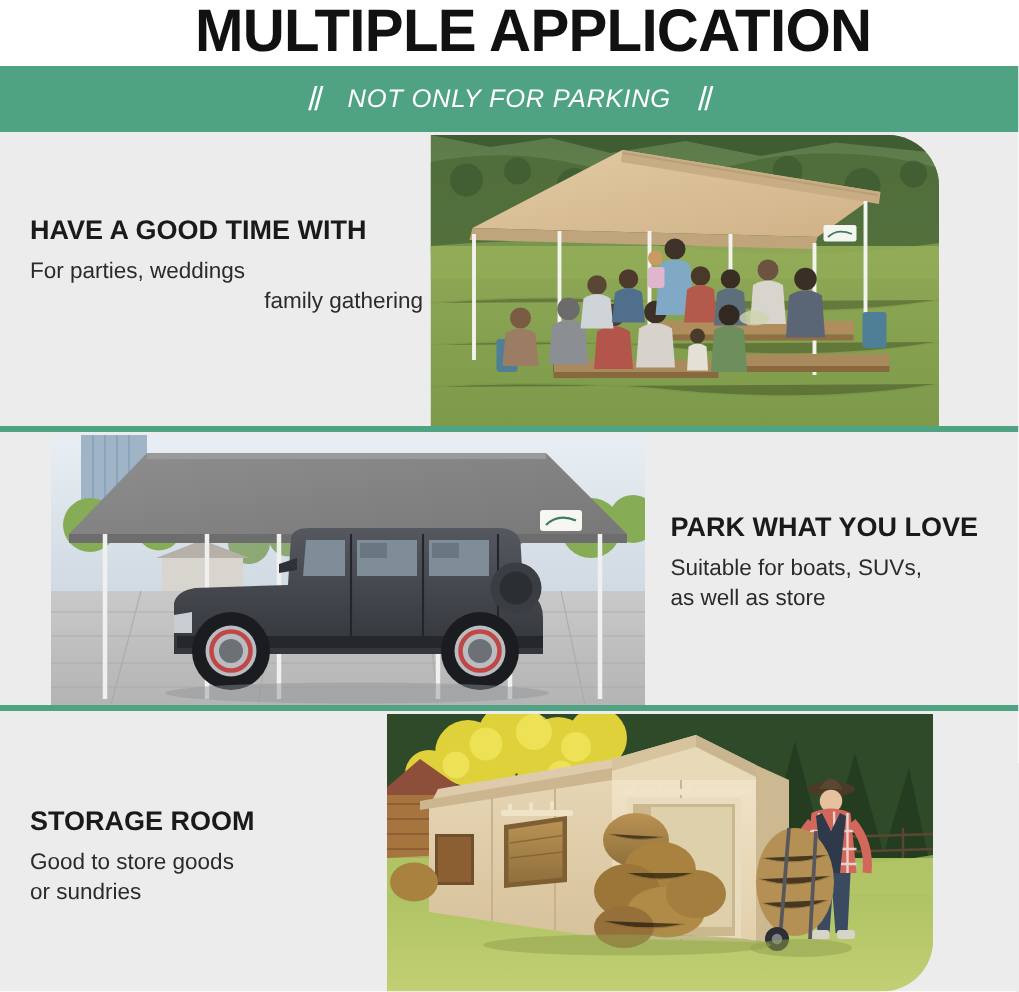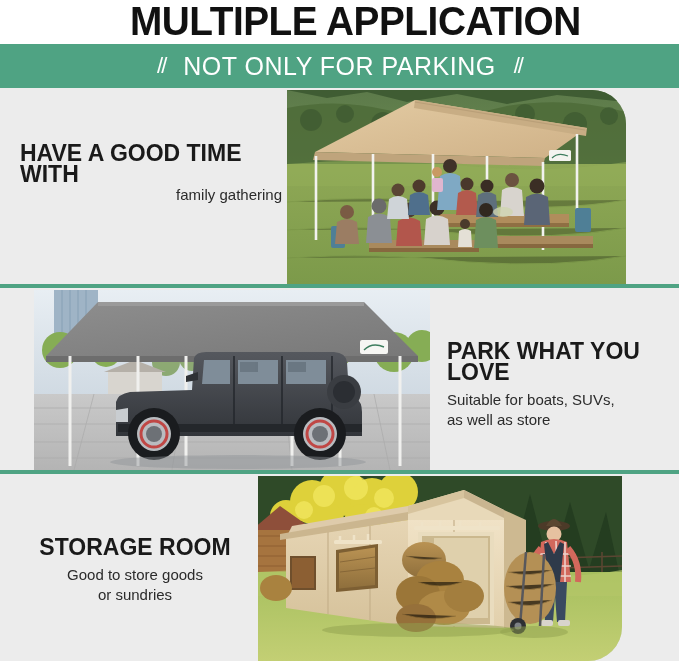--- a/index.html
+++ b/index.html
@@ -23,40 +23,40 @@
     transform: scaleX(0.97); transform-origin: center top;
     white-space: nowrap;
   }
   .green-banner {
     position: absolute; top: 44px; left: 0; width: 679px; height: 44px;
     background: #4FA383;
     display: flex; align-items: center; justify-content: center;
     gap: 18px;
   }
   .banner-text {
-    color: #ffffff; font-size: 25px; letter-spacing: 0.5px;
-    white-space: nowrap; font-weight: 400;
+    color: #ffffff; font-size: 17px; letter-spacing: 0.5px;
+    white-space: nowrap; font-weight: 400; font-style: italic;
   }
   .slashes { color: #ffffff; font-size: 22px; font-weight: 400; letter-spacing: -2px; }
 
   
   .section { position: absolute; left: 0; width: 679px; }
   .sec1 { top: 88px; height: 196px; background: #ECECEC; }
   .sec2 { top: 288px; height: 182px; background: #ECECEC; }
   .sec3 { top: 474px; height: 187px; background: #ECECEC; }
 
   .divider {
     position: absolute; left: 0; width: 679px; height: 4px; background: #4FA383;
   }
   .div1 { top: 284px; }
   .div2 { top: 470px; }
 
   .txt-block { position: absolute; }
   .heading {
-    font-size: 23px; font-weight: bold; color: #1a1a1a;
+    font-size: 18px; font-weight: bold; color: #1a1a1a;
     line-height: 21px; letter-spacing: 0px;
   }
   .subtext {
     font-size: 15px; color: #2b2b2b; line-height: 20px; margin-top: 7px;
     font-weight: 400;
   }
 
   
   .photo { position: absolute; overflow: hidden; background:#cfd8c8; }
   .p1 { left: 287px; top: 90px; width: 339px; height: 194px;
@@ -77,20 +77,21 @@
 
   <div class="green-banner">
     <span class="slashes">//</span>
     <span class="banner-text">NOT ONLY FOR PARKING</span>
     <span class="slashes">//</span>
   </div>
 
   <div class="section sec1">
     <div class="txt-block" style="left:20px; top:55px; width:262px;">
       <div class="heading">HAVE A GOOD TIME WITH</div>
+      <div class="subtext">For parties, weddings</div>
       <div class="subtext" style="margin-top:0;text-align:right;">family gathering</div>
     </div>
   </div>
 
   <div class="photo p1">
     <svg viewBox="0 0 339 194" preserveAspectRatio="none">
       <defs>
         <linearGradient id="sky1" x1="0" y1="0" x2="0" y2="1">
           <stop offset="0" stop-color="#5c7a4a"></stop>
             <stop offset="1" stop-color="#6e8d52"></stop>
@@ -347,21 +348,21 @@
 
   <div class="txt-block" style="left:447px; top:341px; width:230px;">
     <div class="heading">PARK WHAT YOU LOVE</div>
     <div class="subtext">Suitable for boats, SUVs,</div>
     <div class="subtext" style="margin-top:0;">as well as store</div>
   </div>
 
   <div class="divider div2"></div>
 
   <div class="section sec3">
-    <div class="txt-block" style="left:20px; top:63px; width:230px;text-align:center;">
+    <div class="txt-block" style="left:20px; top:63px; width:230px;">
       <div class="heading">STORAGE ROOM</div>
       <div class="subtext">Good to store goods</div>
       <div class="subtext" style="margin-top:0;">or sundries</div>
     </div>
   </div>
 
   <div class="photo p3">
     <svg viewBox="0 0 364 185" preserveAspectRatio="none">
       <defs>
         <linearGradient id="wallL" x1="0" y1="0" x2="0" y2="1">

